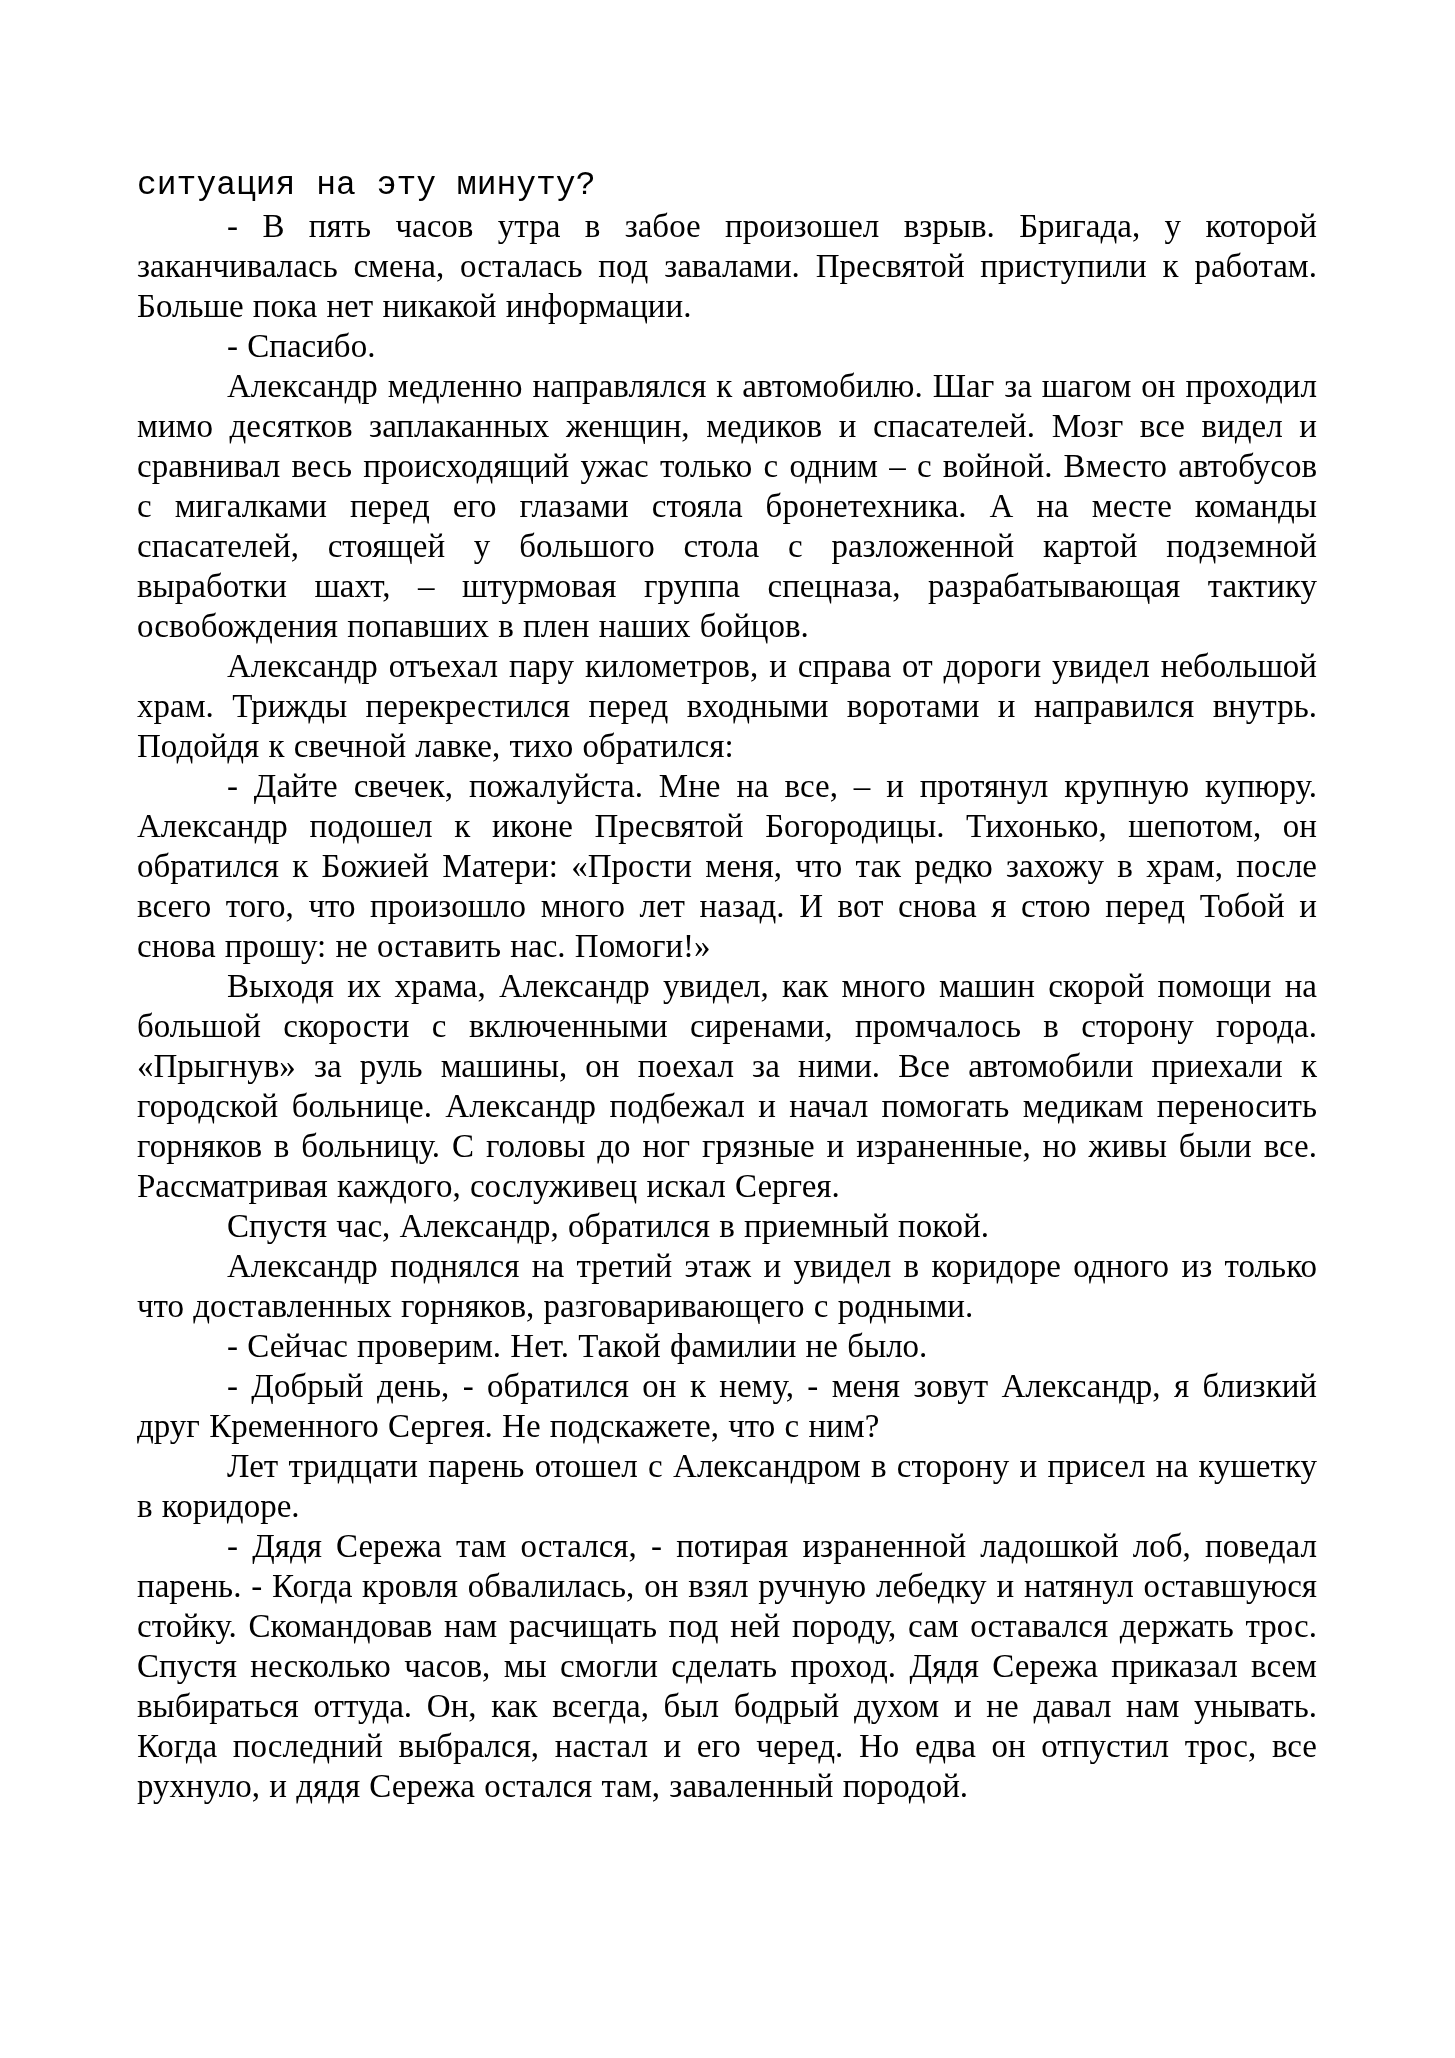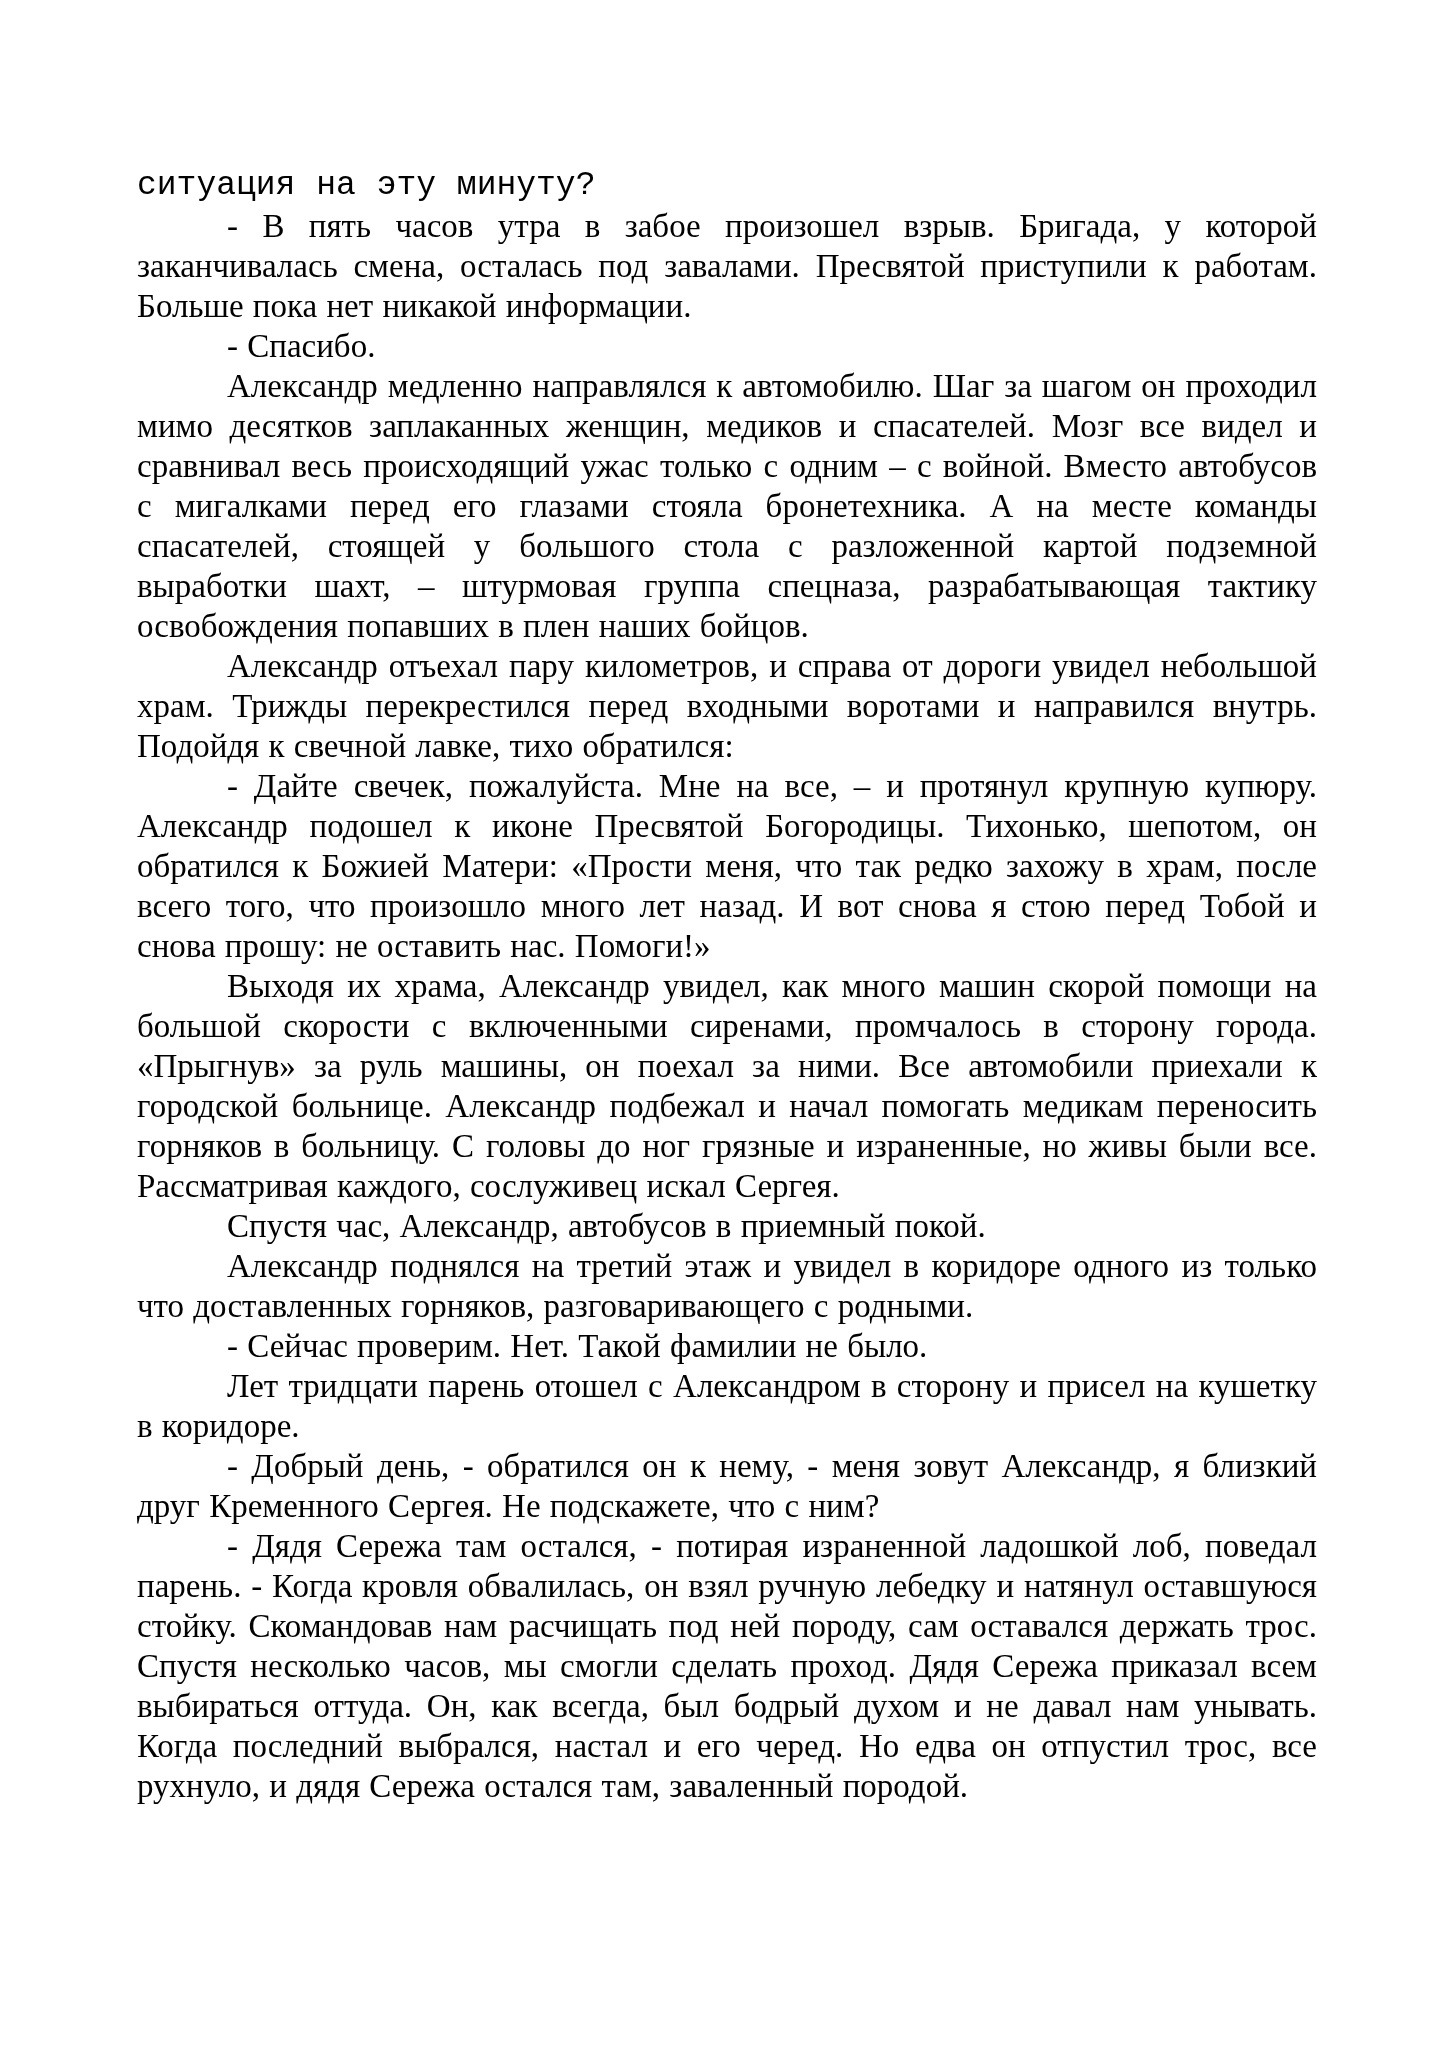--- a/index.html
+++ b/index.html
@@ -40,19 +40,19 @@
 <body>
 
 <div class="page">
   <p class="para no-indent">ситуация на эту минуту?</p>
   <p class="para">- В пять часов утра в забое произошел взрыв. Бригада, у которой заканчивалась смена, осталась под завалами. Пресвятой приступили к работам. Больше пока нет никакой информации.</p>
   <p class="para">- Спасибо.</p>
   <p class="para">Александр медленно направлялся к автомобилю. Шаг за шагом он проходил мимо десятков заплаканных женщин, медиков и спасателей. Мозг все видел и сравнивал весь происходящий ужас только с одним – с войной. Вместо автобусов с мигалками перед его глазами стояла бронетехника. А на месте команды спасателей, стоящей у большого стола с разложенной картой подземной выработки шахт, – штурмовая группа спецназа, разрабатывающая тактику освобождения попавших в плен наших бойцов.</p>
   <p class="para">Александр отъехал пару километров, и справа от дороги увидел небольшой храм. Трижды перекрестился перед входными воротами и направился внутрь. Подойдя к свечной лавке, тихо обратился:</p>
   <p class="para">- Дайте свечек, пожалуйста. Мне на все, – и протянул крупную купюру. Александр подошел к иконе Пресвятой Богородицы. Тихонько, шепотом, он обратился к Божией Матери: «Прости меня, что так редко захожу в храм, после всего того, что произошло много лет назад. И вот снова я стою перед Тобой и снова прошу: не оставить нас. Помоги!»</p>
   <p class="para">Выходя их храма, Александр увидел, как много машин скорой помощи на большой скорости с включенными сиренами, промчалось в сторону города. «Прыгнув» за руль машины, он поехал за ними. Все автомобили приехали к городской больнице. Александр подбежал и начал помогать медикам переносить горняков в больницу. С головы до ног грязные и израненные, но живы были все. Рассматривая каждого, сослуживец искал Сергея.</p>
-  <p class="para">Спустя час, Александр, автобусов в приемный покой.</p>
+  <p class="para">Спустя час, Александр, обратился в приемный покой.</p>
   <p class="para">Александр поднялся на третий этаж и увидел в коридоре одного из только что доставленных горняков, разговаривающего с родными.</p>
   <p class="para">- Сейчас проверим. Нет. Такой фамилии не было.</p>
+  <p class="para">- Добрый день, - обратился он к нему, - меня зовут Александр, я близкий друг Кременного Сергея. Не подскажете, что с ним?</p>
   <p class="para">Лет тридцати парень отошел с Александром в сторону и присел на кушетку в коридоре.</p>
-  <p class="para">- Добрый день, - обратился он к нему, - меня зовут Александр, я близкий друг Кременного Сергея. Не подскажете, что с ним?</p>
   <p class="para">- Дядя Сережа там остался, - потирая израненной ладошкой лоб, поведал парень. - Когда кровля обвалилась, он взял ручную лебедку и натянул оставшуюся стойку. Скомандовав нам расчищать под ней породу, сам оставался держать трос. Спустя несколько часов, мы смогли сделать проход. Дядя Сережа приказал всем выбираться оттуда. Он, как всегда, был бодрый духом и не давал нам унывать. Когда последний выбрался, настал и его черед. Но едва он отпустил трос, все рухнуло, и дядя Сережа остался там, заваленный породой.</p>
 </div>
 
 </body></html>

